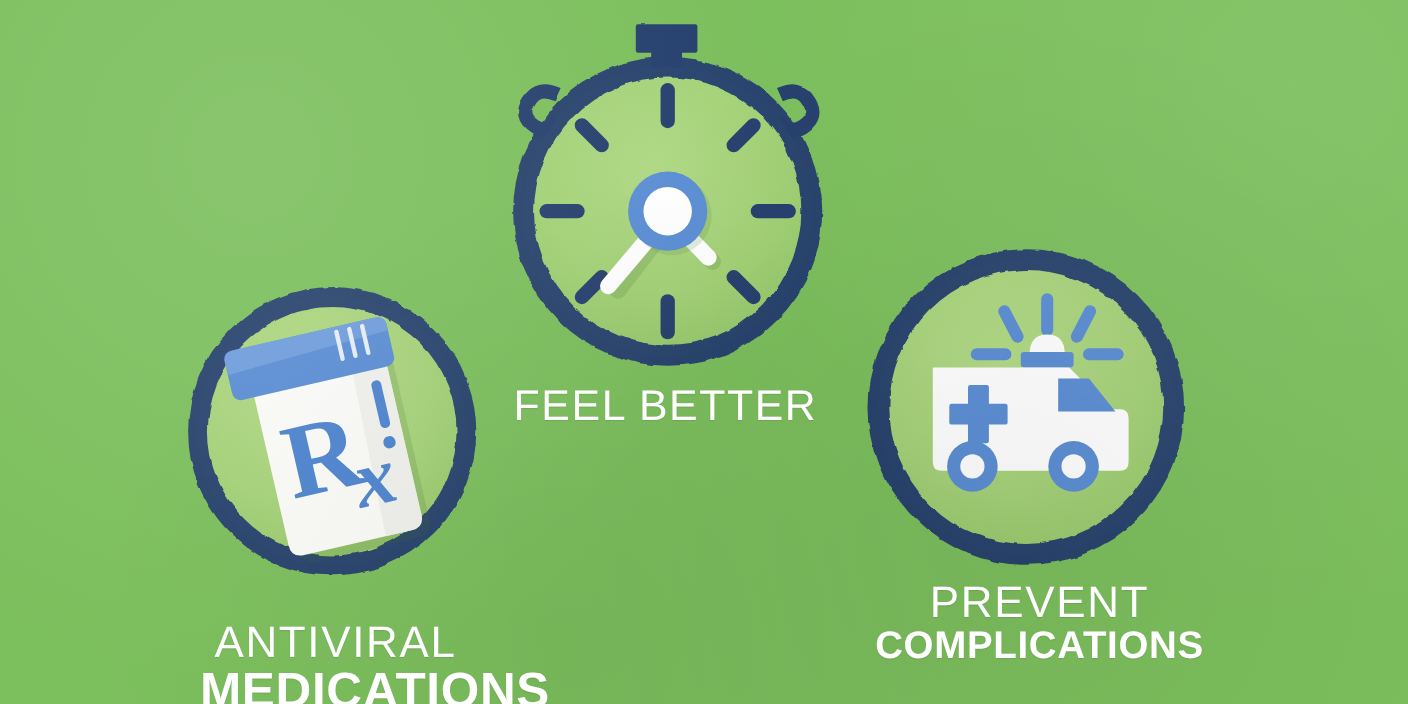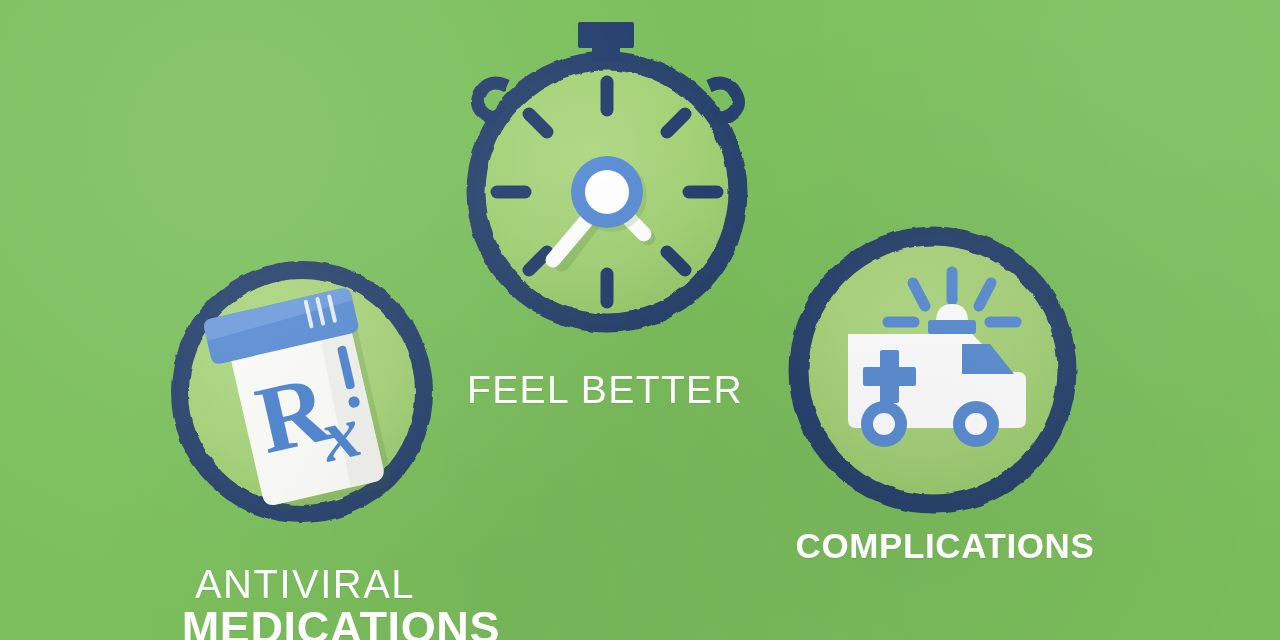--- a/index.html
+++ b/index.html
@@ -64,21 +64,21 @@
   #cap-antiviral {
     left: 110px;
     top: 528px;
     width: 390px;
   }
   #cap-antiviral .line-top { font-size: 40px; letter-spacing: 1.5px; margin-top: 36px; }
   #cap-antiviral .line-bot { font-size: 45px; letter-spacing: 0.6px; text-align: right; }
   
   #cap-feel {
     left: 455px;
-    top: 370px;
+    top: 350px;
     width: 300px;
   }
   #cap-feel .line-top { font-size: 39px; letter-spacing: 1.4px; }
   #cap-feel .line-bot { font-size: 41px; letter-spacing: 0.8px; }
   
   #cap-prevent {
     left: 735px;
     top: 528px;
     width: 420px;
   }
@@ -237,16 +237,17 @@
   <div class="caption" id="cap-antiviral">
     <span class="line-top">ANTIVIRAL</span>
     <span class="line-bot">MEDICATIONS</span>
   </div>
 
   <div class="caption" id="cap-feel">
     <span class="line-top">FEEL BETTER</span>
   </div>
 
   <div class="caption" id="cap-prevent">
+    <span class="line-top">PREVENT</span>
     <span class="line-bot">COMPLICATIONS</span>
   </div>
 
 </div>
 
 </body></html>

